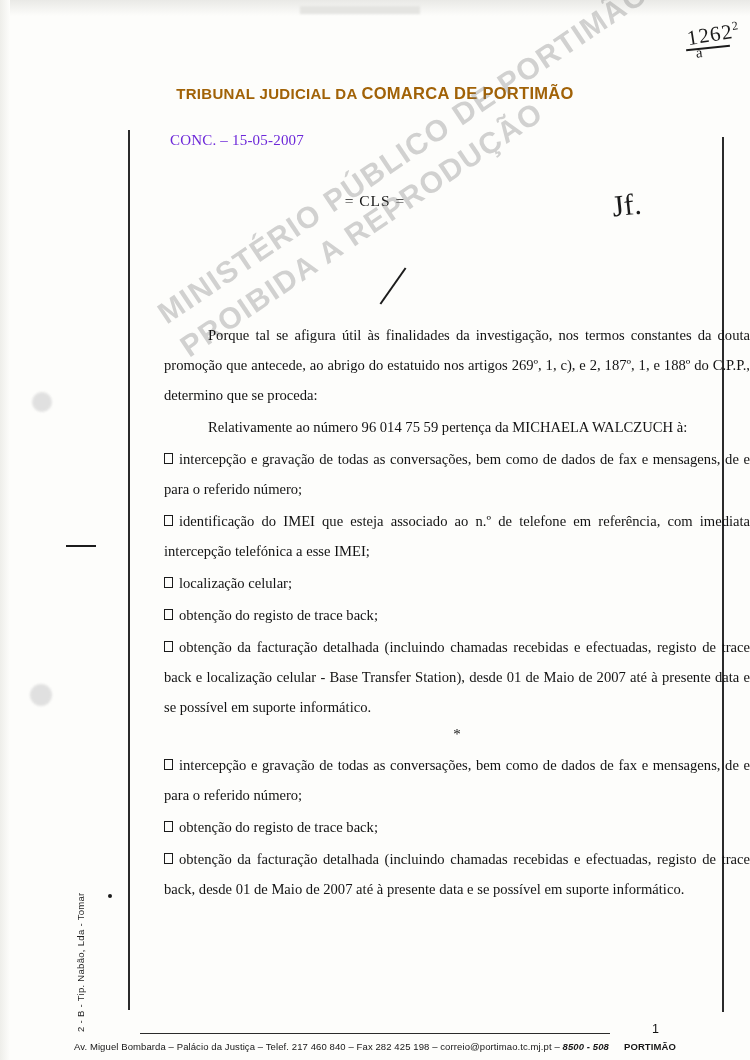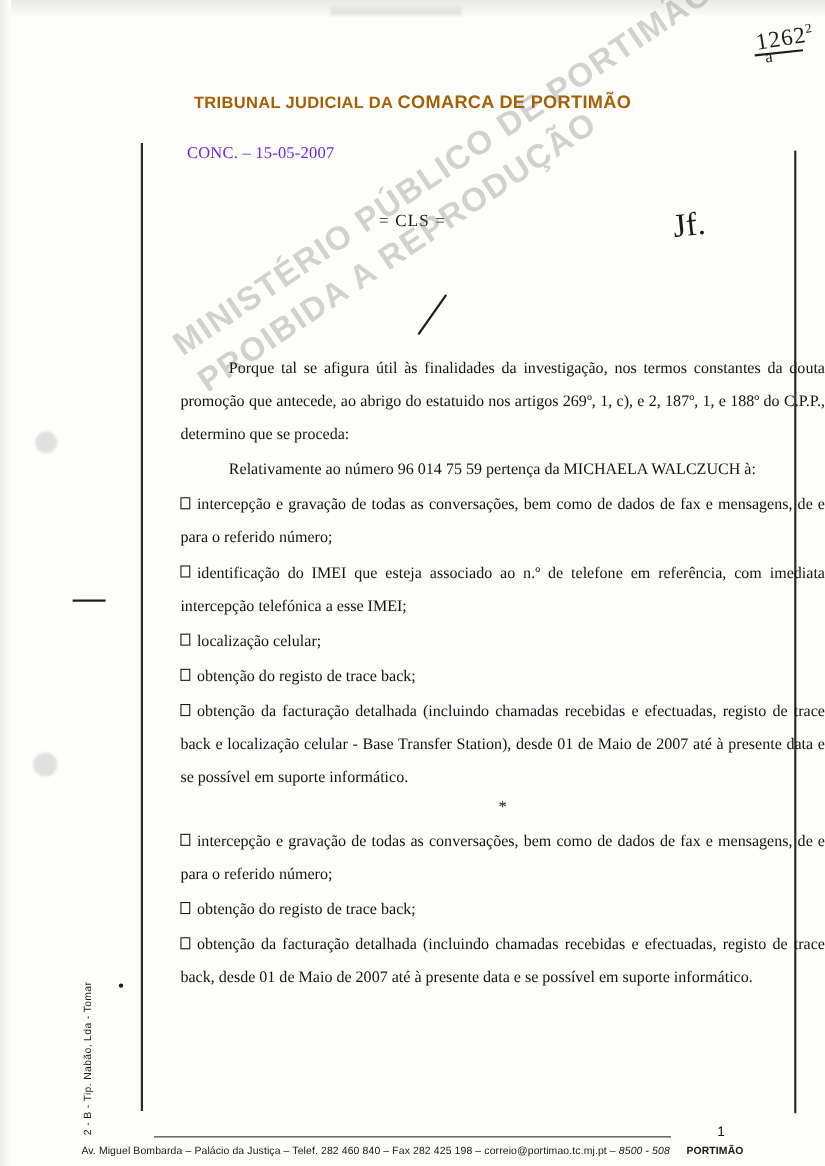--- a/index.html
+++ b/index.html
@@ -262,21 +262,21 @@
   .footer {
     position: absolute;
     left: 0; right: 0;
     bottom: 8px;
     text-align: center;
     font-family: "Liberation Sans", sans-serif;
     font-size: 9.5px;
     color: #161616;
     letter-spacing: .1px;
   }
-  .footer .bold { font-weight: normal; font-style: italic; }
+  .footer .bold { font-weight: bold; font-style: italic; }
   .footer .b2 { font-weight: bold; margin-left: 15px; }
   .footer-rule {
     position: absolute;
     left: 140px;
     right: 140px;
     bottom: 26px;
     height: 1px;
     background: #2b2b2b;
   }
   .topstrip {
@@ -345,16 +345,16 @@
     <p class="bullet-line"><span class="bullet-box"></span><span>obtenção do registo de trace back;</span></p>
     <p class="bullet-line"><span class="bullet-box"></span><span>obtenção da facturação detalhada (incluindo chamadas recebidas e efectuadas, registo de trace back, desde 01 de Maio de 2007 até à presente data e se possível em suporte informático.</span></p>
   </div>
 
   <div class="side-dot"></div>
   <div class="side-text">2 - B - Tip. Nabão, Lda - Tomar</div>
 
   <div class="page-number">1</div>
   <div class="footer-rule"></div>
   <div class="footer">
-    <span>Av. Miguel Bombarda  –  Palácio da Justiça  –  Telef. 282 460 840  –  Fax 282 425 198  –  correio@portimao.tc.mj.pt  –  </span><span class="bold">8500 - 508</span><span class="b2">PORTIMÃO</span>
+    <span>Av. Miguel Bombarda  –  Palácio da Justiça  –  Telef. 217 460 840  –  Fax 282 425 198  –  correio@portimao.tc.mj.pt  –  </span><span class="bold">8500 - 508</span><span class="b2">PORTIMÃO</span>
   </div>
 
 </div>
 
 </body></html>

